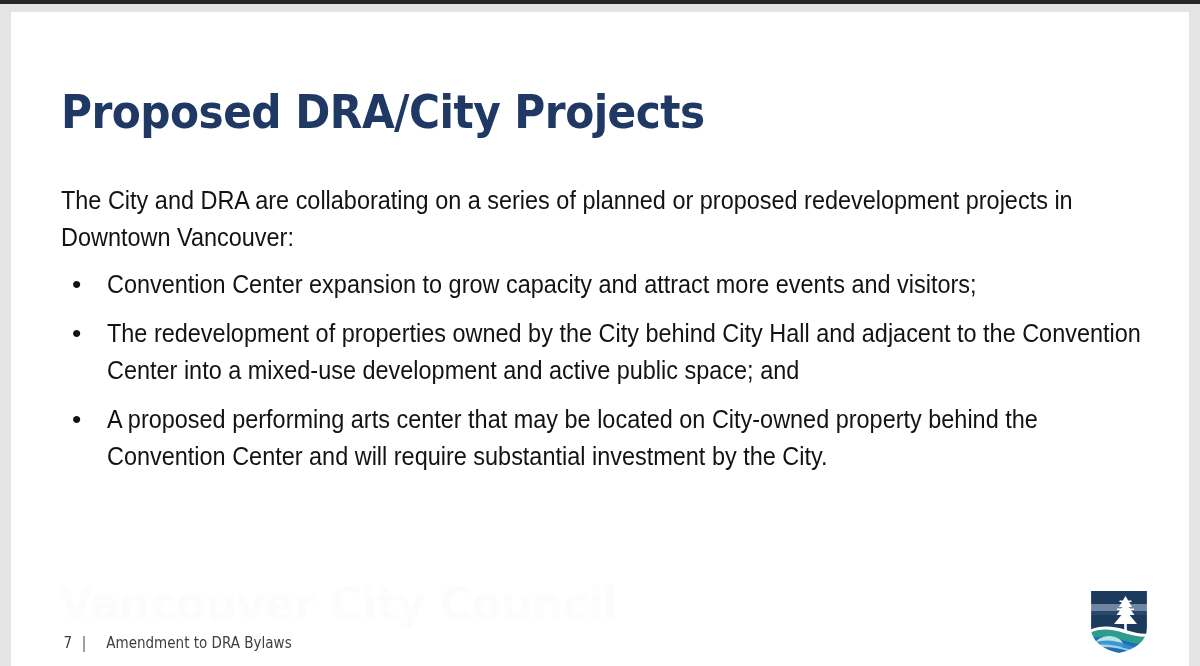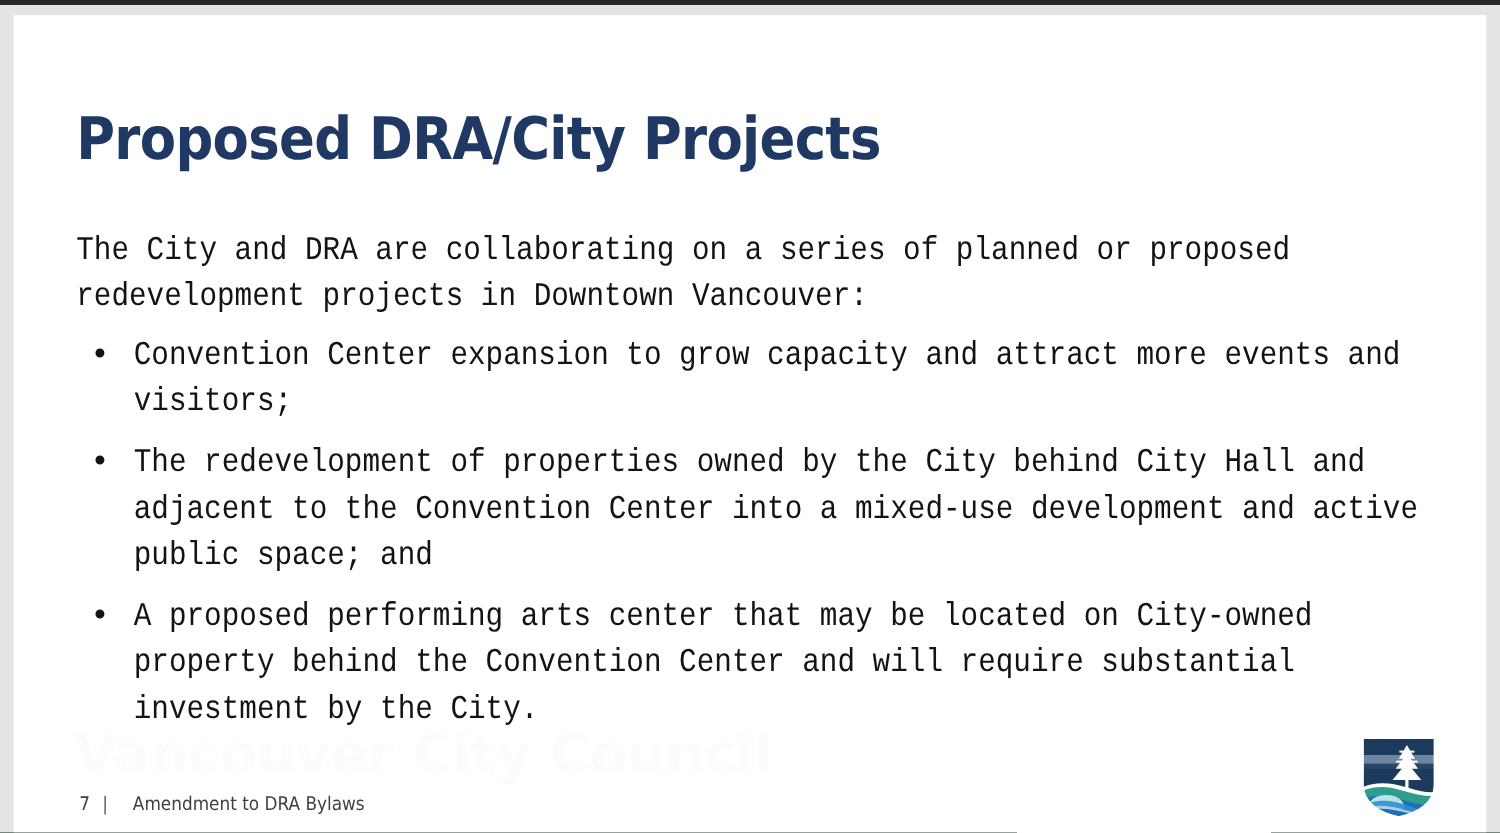--- a/index.html
+++ b/index.html
@@ -80,21 +80,21 @@
     white-space: nowrap;
   }
 
   
   .body-block {
     position: absolute;
     left: 50px;
     top: 170px;
     width: 1100px;
     color: #131313;
-    font-family: Liberation Mono, monospace;
+    font-family: Liberation Sans, sans-serif;
     font-size: 26.5px;
     line-height: 37px;
   }
   .intro {
     transform: scaleX(0.885);
     transform-origin: left top;
     width: 1230px;
     margin: 0 0 10px 0;
   }
   .bullet-list {

